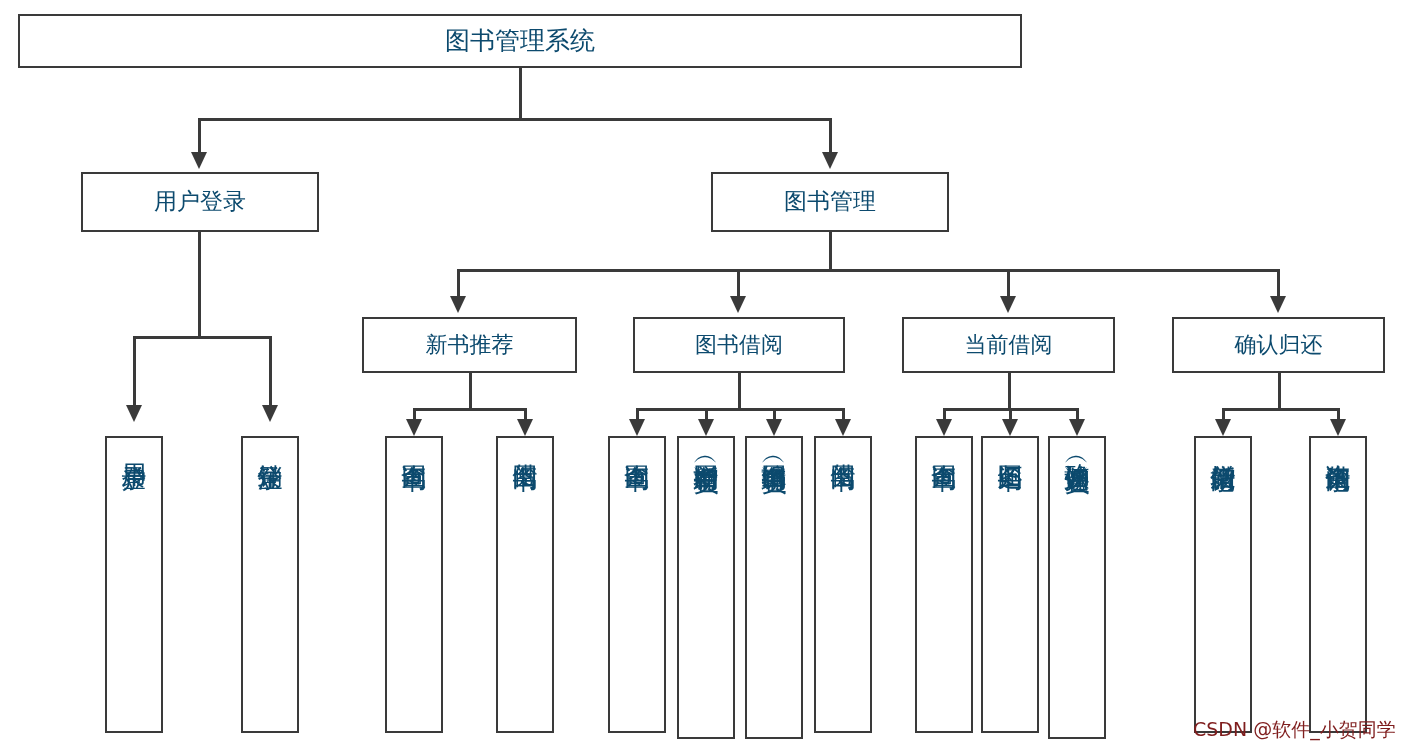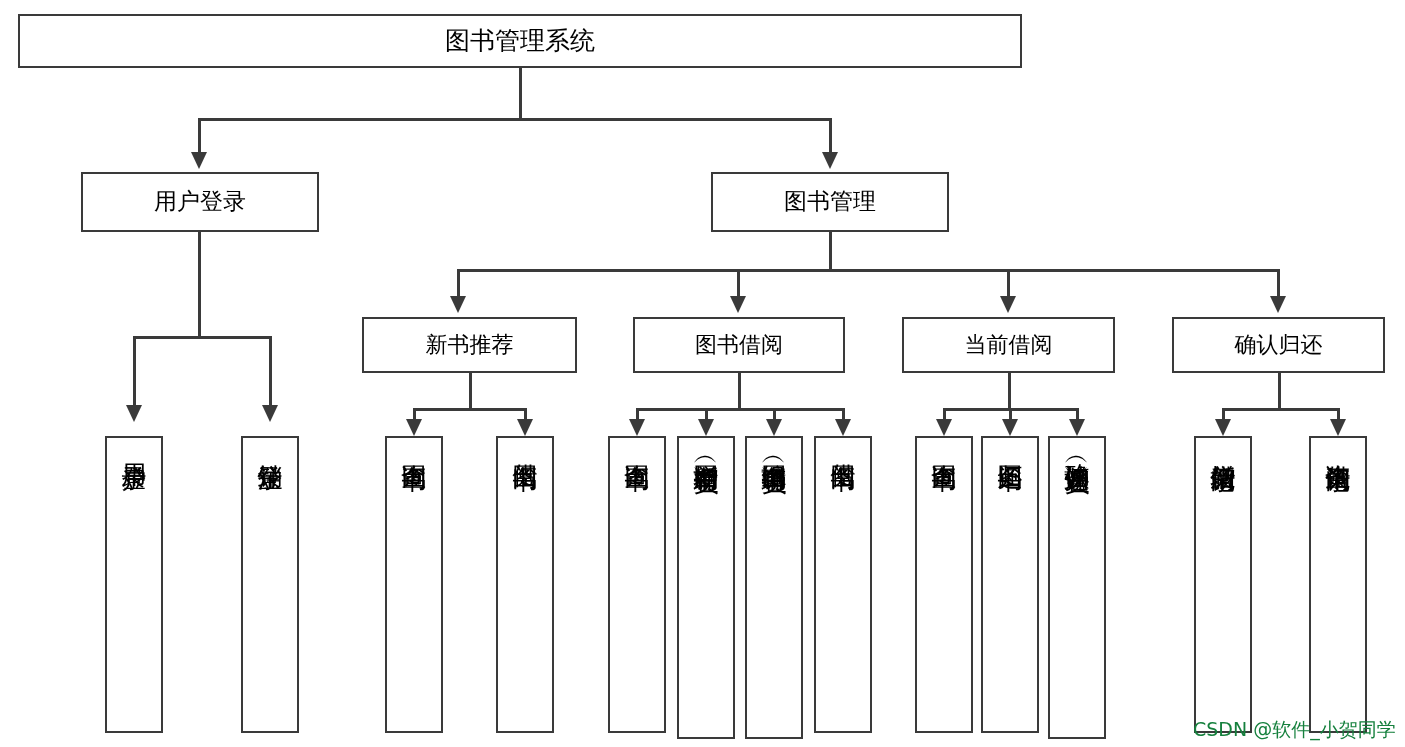--- a/index.html
+++ b/index.html
@@ -16,21 +16,21 @@
   }
   
   .node{
     position:absolute;
     box-sizing:border-box;
     background:#ffffff;
     border:2px solid #3a3a3a;
     display:flex;
     align-items:center;
     justify-content:center;
-    color:#000000;
+    color:#0c4a6e;
     z-index:3;
   }
   .node .label{
     display:block;
     text-align:center;
     line-height:1.18;
     white-space:nowrap;
   }
   .node.root{ }
   .node.root .label{font-size:25px;}
@@ -63,21 +63,21 @@
     position:absolute;
     width:0;height:0;
     border-left:8px solid transparent;
     border-right:8px solid transparent;
     border-top:17px solid #3a3a3a;
     z-index:2;
   }
   
   #watermark{
     position:absolute;
-    color:#15803d;
+    color:#7f1d1d;
     font-size:19px;
     white-space:nowrap;
     z-index:6;
     pointer-events:none;
   }
 </style>
 </head>
 <body>
 
 <div id="canvas">

